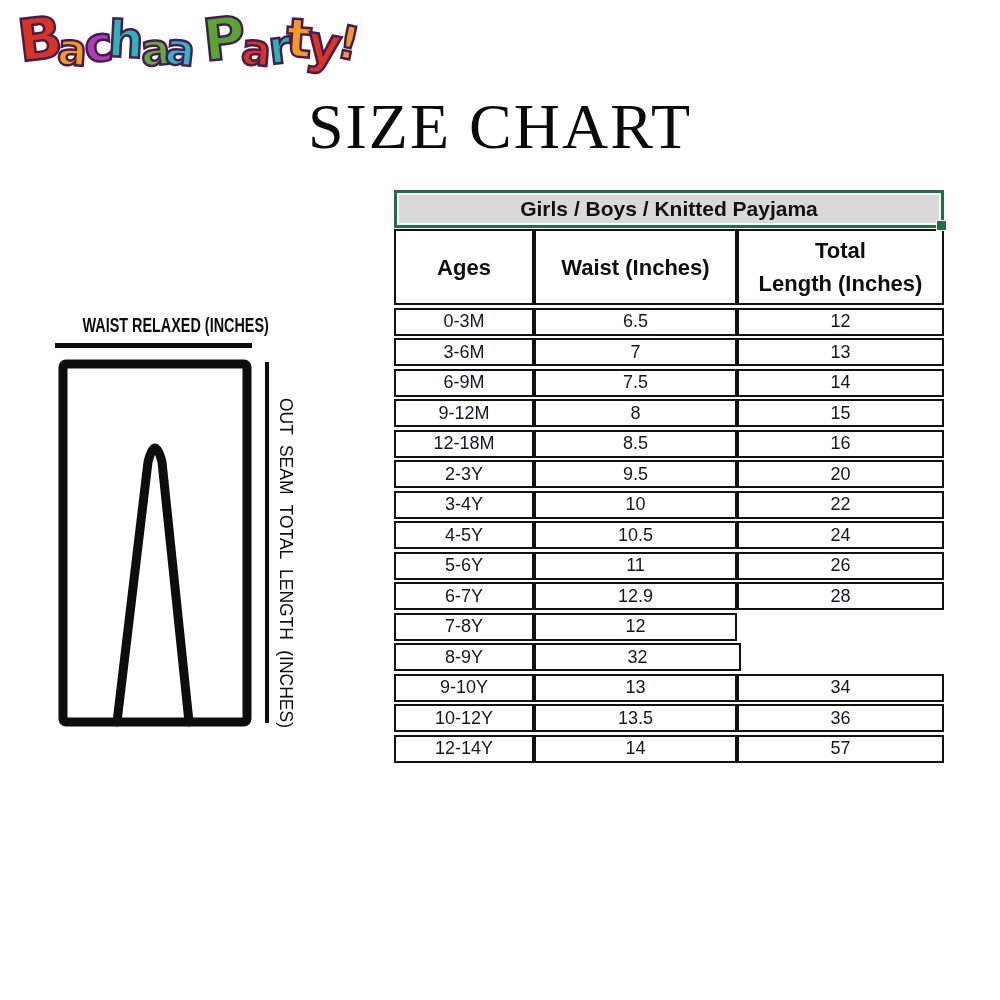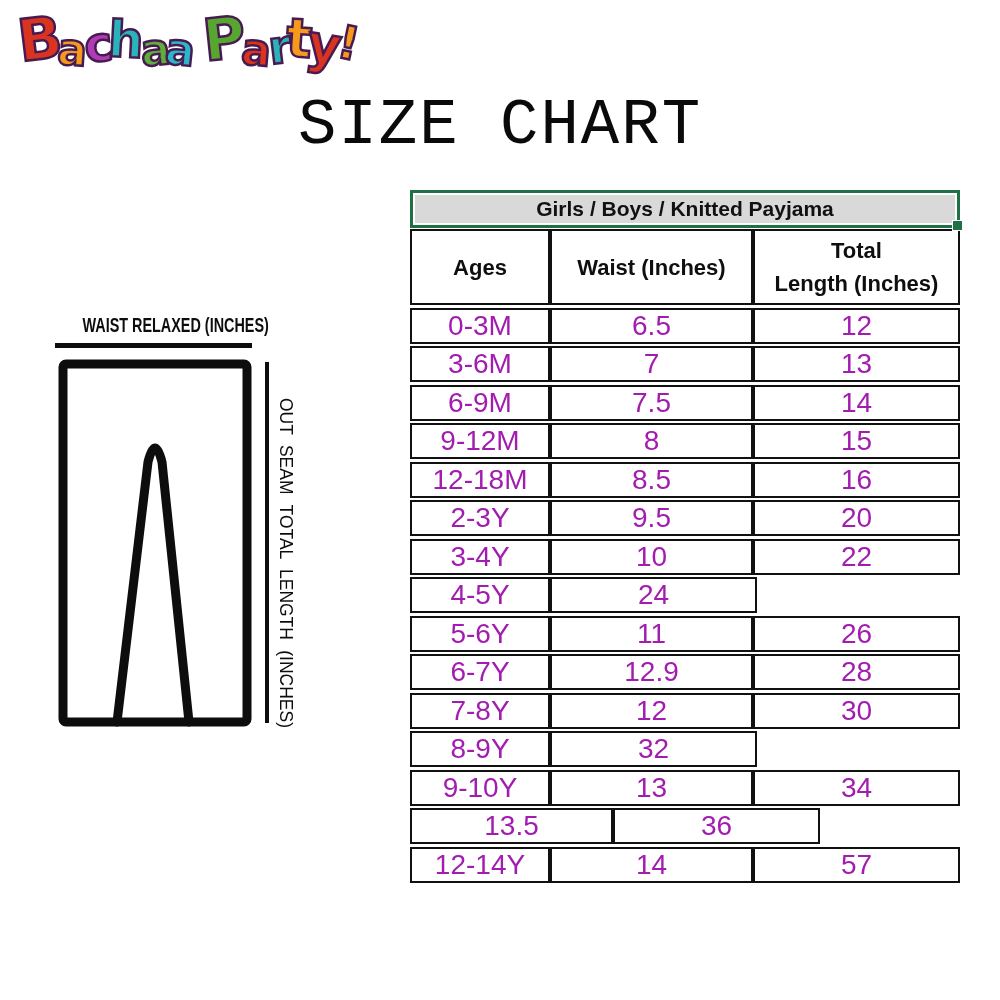--- a/index.html
+++ b/index.html
@@ -13,65 +13,65 @@
   .logo-letter{
     display:inline-block;font-weight:bold;
     font-family:"DejaVu Sans",sans-serif;
     -webkit-text-stroke:2.5px #481a52;
     margin-right:-4px;
   }
 
   
   .page-title{
     position:absolute;top:90px;left:0;width:1000px;text-align:center;
-    font-family:Liberation Mono, monospace;font-size:64px;color:#0a0a0a;
+    font-family:Liberation Serif, serif;font-size:64px;color:#0a0a0a;
     letter-spacing:2px;
   }
 
   
   .diagram{position:absolute;left:55px;top:312px;width:300px;height:440px}
   .waist-label{
     position:absolute;left:0;top:2px;width:196px;text-align:center;
     font-size:20px;font-weight:bold;color:#0d0d0d;white-space:nowrap;
     transform:scaleX(0.72);transform-origin:center;
   }
   .waist-underline{position:absolute;left:0;top:31px;width:197px;height:5px;background:#0d0d0d}
   .pants-svg{position:absolute;left:0;top:44px}
   .seam-line{position:absolute;left:210px;top:50px;width:4px;height:361px;background:#0d0d0d}
   .outseam-label{
     position:absolute;left:242px;top:86px;
     font-size:19px;color:#0d0d0d;white-space:nowrap;word-spacing:6px;
     transform:rotate(90deg) scaleX(0.92);transform-origin:0 0;
   }
 
   
-  .size-table{position:absolute;left:410px;top:190px;width:550px}
+  .size-table{position:absolute;left:394px;top:190px;width:550px}
   .sel{
     position:relative;border:3px solid #1f7145;background:#ffffff;
     padding:2px;box-sizing:border-box;height:38px;
   }
   .sel-inner{
     background:#d9d9d9;height:100%;display:flex;align-items:center;justify-content:center;
     font-weight:bold;font-size:21px;color:#111111;
   }
   .fill-handle{
     position:absolute;right:-6px;bottom:-6px;width:9px;height:9px;
     background:#1f7145;border:1.5px solid #ffffff;z-index:5;
   }
   .thead{display:flex;margin-top:1px}
   .hcell{
     box-sizing:border-box;border:2px solid #111111;height:76px;
     display:flex;align-items:center;justify-content:center;text-align:center;
     font-weight:bold;font-size:22px;color:#0f0f0f;white-space:pre-line;line-height:1.5;
   }
   .trow{display:flex;margin-top:2.5px}
   .tcell{
-    box-sizing:border-box;border:2px solid #111111;height:36px;
+    box-sizing:border-box;border:2px solid #111111;height:28px;
     display:flex;align-items:center;justify-content:center;
-    font-size:28px;color:#a21caf;
+    font-size:18px;color:#0f172a;
   }
   .c0{width:140px}.c1{width:203px}.c2{width:207px}
 </style>
 </head>
 <body>
 
 <div class="logo"><span class="logo-letter" style="color: rgb(217, 52, 32); font-size: 58px; transform: rotate(-7deg) translateY(0px);">B</span><span class="logo-letter" style="color: rgb(245, 154, 28); font-size: 44px; transform: rotate(4deg) translateY(6px);">a</span><span class="logo-letter" style="color: rgb(176, 60, 181); font-size: 48px; transform: rotate(-6deg) translateY(2px);">c</span><span class="logo-letter" style="color: rgb(42, 179, 184); font-size: 50px; transform: rotate(3deg) translateY(-2px);">h</span><span class="logo-letter" style="color: rgb(95, 174, 60); font-size: 44px; transform: rotate(-5deg) translateY(6px);">a</span><span class="logo-letter" style="color: rgb(43, 183, 201); font-size: 44px; transform: rotate(6deg) translateY(6px);">a</span><span style="display: inline-block; width: 12px;"></span><span class="logo-letter" style="color: rgb(86, 166, 47); font-size: 58px; transform: rotate(-6deg) translateY(0px);">P</span><span class="logo-letter" style="color: rgb(217, 52, 32); font-size: 44px; transform: rotate(5deg) translateY(6px);">a</span><span class="logo-letter" style="color: rgb(42, 179, 184); font-size: 46px; transform: rotate(-7deg) translateY(4px);">r</span><span class="logo-letter" style="color: rgb(245, 154, 28); font-size: 54px; transform: rotate(4deg) translateY(-2px);">t</span><span class="logo-letter" style="color: rgb(217, 52, 32); font-size: 52px; transform: rotate(9deg) translateY(4px);">y</span><span class="logo-letter" style="color: rgb(245, 154, 28); font-size: 46px; transform: rotate(12deg) translateY(0px);">!</span></div>
 
 <div class="page-title">SIZE CHART</div>
 
@@ -128,47 +128,48 @@
         <div class="tcell c1">9.5</div>
         <div class="tcell c2">20</div>
       </div>
       <div class="trow">
         <div class="tcell c0">3-4Y</div>
         <div class="tcell c1">10</div>
         <div class="tcell c2">22</div>
       </div>
       <div class="trow">
         <div class="tcell c0">4-5Y</div>
+        <div class="tcell c1">10.5</div>
         <div class="tcell c2">24</div>
       </div>
       <div class="trow">
         <div class="tcell c0">5-6Y</div>
         <div class="tcell c1">11</div>
         <div class="tcell c2">26</div>
       </div>
       <div class="trow">
         <div class="tcell c0">6-7Y</div>
         <div class="tcell c1">12.9</div>
         <div class="tcell c2">28</div>
       </div>
       <div class="trow">
         <div class="tcell c0">7-8Y</div>
         <div class="tcell c1">12</div>
-        <div class="tcell c2">30</div>
       </div>
       <div class="trow">
         <div class="tcell c0">8-9Y</div>
         <div class="tcell c2">32</div>
       </div>
       <div class="trow">
         <div class="tcell c0">9-10Y</div>
         <div class="tcell c1">13</div>
         <div class="tcell c2">34</div>
       </div>
       <div class="trow">
+        <div class="tcell c0">10-12Y</div>
         <div class="tcell c1">13.5</div>
         <div class="tcell c2">36</div>
       </div>
       <div class="trow">
         <div class="tcell c0">12-14Y</div>
         <div class="tcell c1">14</div>
         <div class="tcell c2">57</div>
       </div>
     </div>
 </div>

